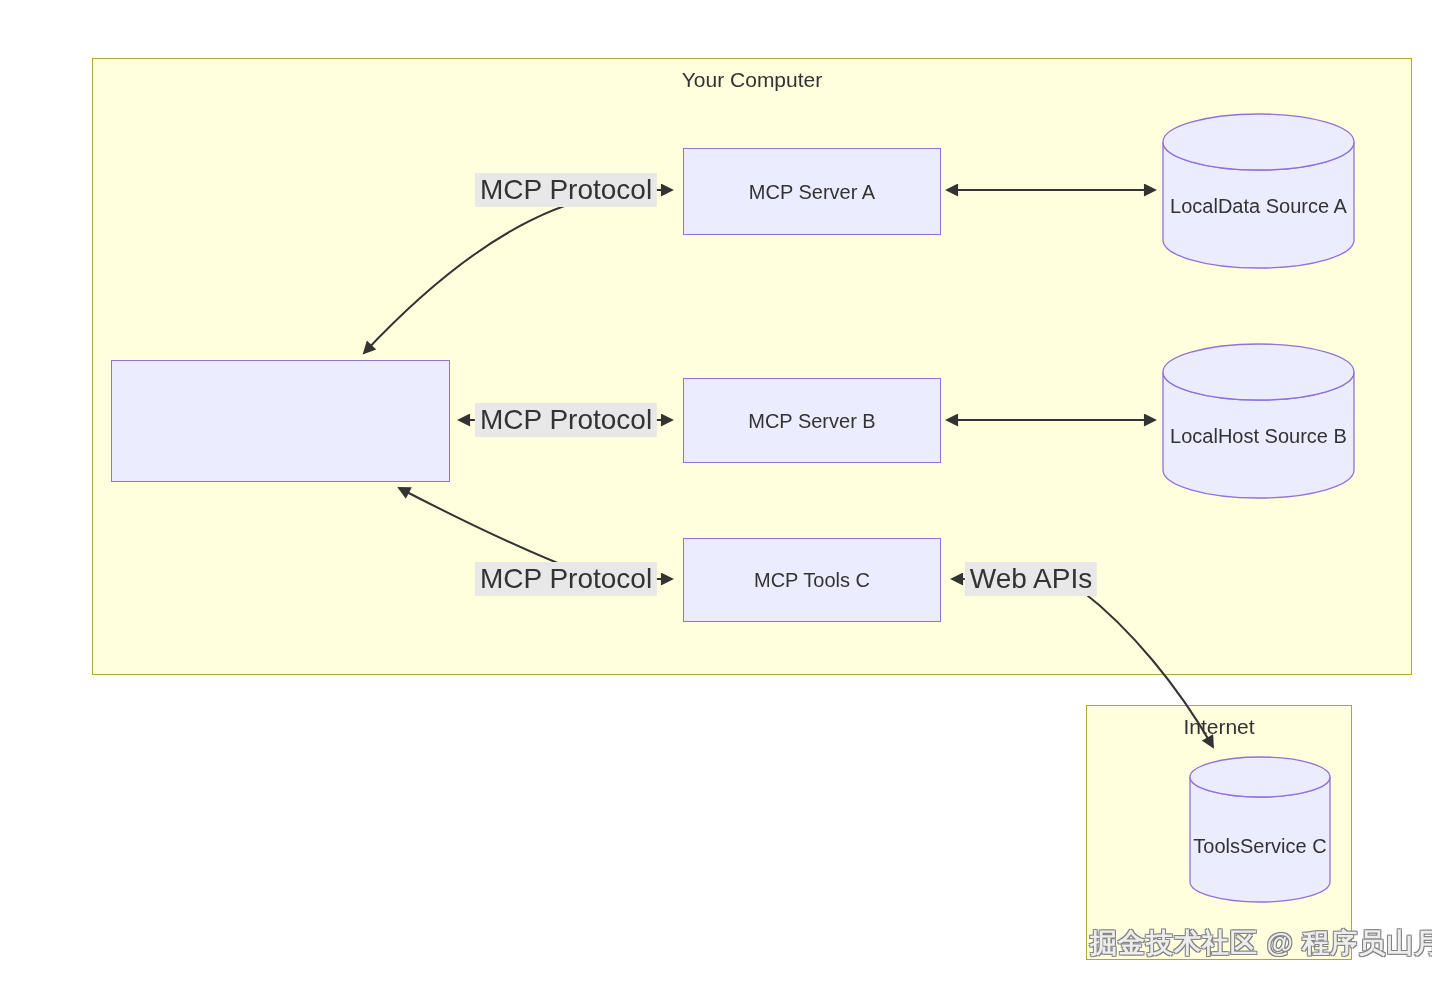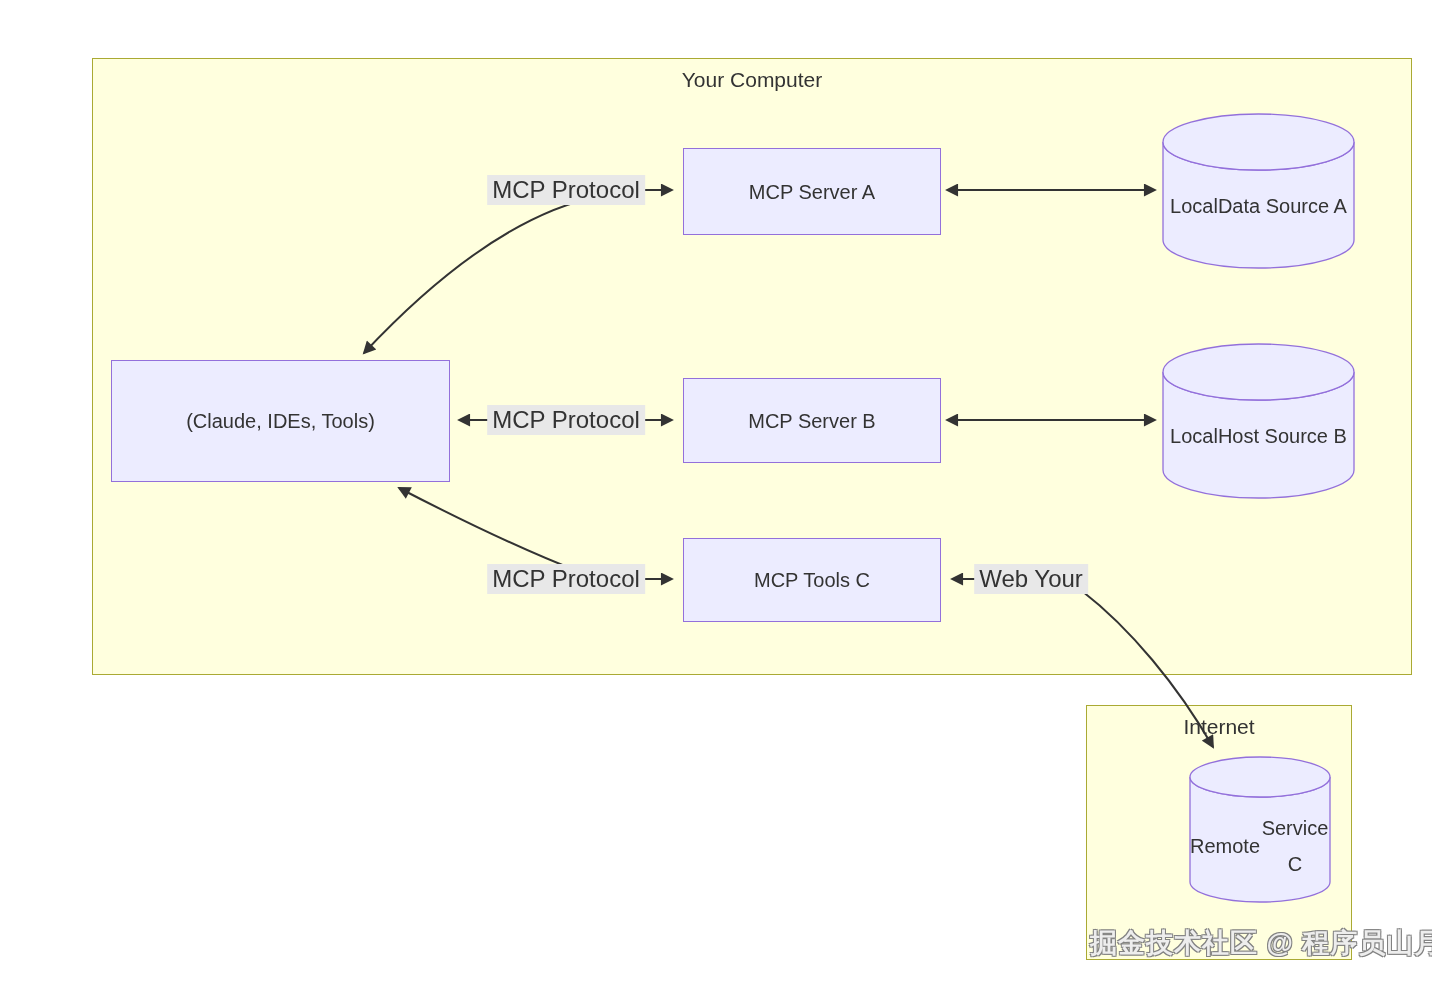--- a/index.html
+++ b/index.html
@@ -14,21 +14,21 @@
     position:absolute;background:#ECECFF;border:1px solid #9370DB;
     display:flex;flex-direction:column;align-items:center;justify-content:center;
     font-size:20px;line-height:36px;z-index:3;text-align:center;
   }
   .cyl-label{
     position:absolute;display:flex;align-items:center;justify-content:center;
     font-size:20px;line-height:37px;z-index:3;text-align:center;
   }
   .edge-label{
     position:absolute;transform:translate(-50%,-50%);background:#e8e8e8;
-    padding:1px 5px;font-size:24px;z-index:4;white-space:nowrap;color:#333333;
+    padding:1px 5px;font-size:28px;z-index:4;white-space:nowrap;color:#333333;
   }
   .watermark{
     position:absolute;left:1090px;top:925px;z-index:6;font-size:27px;font-weight:bold;
     white-space:nowrap;letter-spacing:1px;color:rgba(242,242,242,0.95);
     text-shadow:-1px -1px 0 #828282, 1px -1px 0 #828282, -1px 1px 0 #828282, 1px 1px 0 #828282;
   }
 </style>
 </head>
 <body>
 
@@ -76,21 +76,20 @@
       <path d="M1052,420 L1155,420" marker-end="url(#arrow)"></path>
 
       <path d="M580,572 C520,549 455,517 399,488" marker-end="url(#arrow)"></path>
       <path d="M620,579 L672,579" marker-end="url(#arrow)"></path>
       <path d="M1008,579 L952,579" marker-end="url(#arrow)"></path>
       <path d="M1082,591 C1130,628 1178,686 1213,747" marker-end="url(#arrow)"></path>
     </g>
   </svg>
 
   <div class="node" style="left:111px;top:360px;width:337px;height:120px;">
-    <div>(Claude, IDEs, Tools)</div>
   </div>
 
   <div class="node" style="left:683px;top:148px;width:256px;height:85px;">
     <div>MCP Server A</div>
   </div>
 
   <div class="node" style="left:683px;top:378px;width:256px;height:83px;">
     <div>MCP Server B</div>
   </div>
 
@@ -102,24 +101,24 @@
     <div>Local</div>
     <div>Data Source A</div>
   </div>
 
   <div class="cyl-label" style="left:1163px;top:386px;width:191px;height:100px;">
     <div>Local</div>
     <div>Host Source B</div>
   </div>
 
   <div class="cyl-label" style="left:1190px;top:796px;width:140px;height:100px;line-height:36px;">
-    <div>Remote</div>
+    <div>Tools</div>
     <div>Service C</div>
   </div>
 
   <div class="edge-label" style="left:566px;top:190px;">MCP Protocol</div>
   <div class="edge-label" style="left:566px;top:420px;">MCP Protocol</div>
   <div class="edge-label" style="left:566px;top:579px;">MCP Protocol</div>
-  <div class="edge-label" style="left:1031px;top:579px;">Web Your</div>
+  <div class="edge-label" style="left:1031px;top:579px;">Web APIs</div>
 
   <div class="watermark">掘金技术社区 @ 程序员山月</div>
 
 </div>
 
 </body></html>

